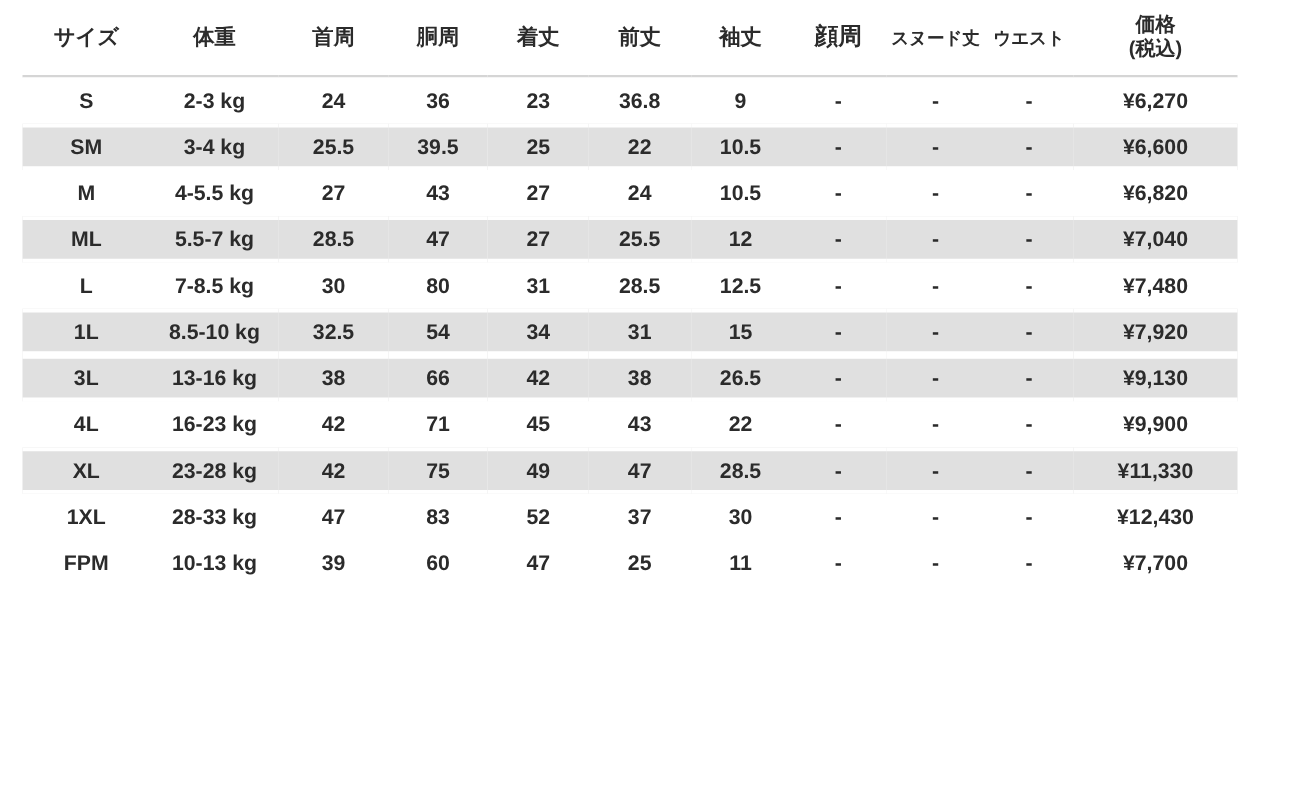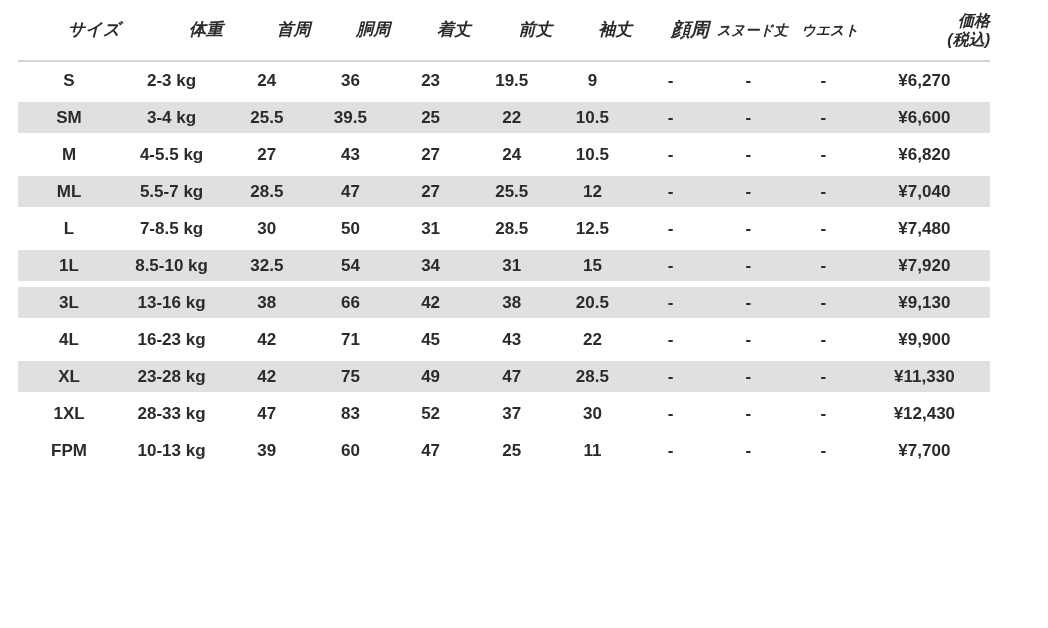--- a/index.html
+++ b/index.html
@@ -42,26 +42,25 @@
   col.col-snood_length { width: 8.1%; }
   col.col-waist        { width: 7.3%; }
   col.col-price        { width: 13.5%; }
 
   thead th {
     height: 58px;
     padding: 4px 0 8px 0;
     font-size: 17px;
     font-weight: 700;
     color: var(--text);
-    text-align: right;
+    text-align: center;
     vertical-align: middle;
     border-bottom: 2px solid var(--divider);
     white-space: pre-line;
     line-height: 1.2;
-    font-style: italic;
   }
   thead th.col-face  { font-size: 19px; }
   thead th.col-snood_length,
   thead th.col-waist { font-size: 14px; }
   thead th.col-price { font-size: 16px; }
 
   tbody td {
     height: 37px;
     font-size: 17px;
     font-weight: 700;
@@ -109,21 +108,21 @@
 (税込)</th>
         </tr>
     </thead>
     <tbody>
         <tr>
           <td>S</td>
           <td>2-3 kg</td>
           <td>24</td>
           <td>36</td>
           <td>23</td>
-          <td>19.5</td>
+          <td>36.8</td>
           <td>9</td>
           <td>-</td>
           <td>-</td>
           <td>-</td>
           <td>¥6,270</td>
         </tr>
         <tr class="striped">
           <td>SM</td>
           <td>3-4 kg</td>
           <td>25.5</td>
@@ -159,21 +158,21 @@
           <td>12</td>
           <td>-</td>
           <td>-</td>
           <td>-</td>
           <td>¥7,040</td>
         </tr>
         <tr>
           <td>L</td>
           <td>7-8.5 kg</td>
           <td>30</td>
-          <td>50</td>
+          <td>80</td>
           <td>31</td>
           <td>28.5</td>
           <td>12.5</td>
           <td>-</td>
           <td>-</td>
           <td>-</td>
           <td>¥7,480</td>
         </tr>
         <tr class="striped">
           <td>1L</td>
@@ -188,21 +187,21 @@
           <td>-</td>
           <td>¥7,920</td>
         </tr>
         <tr class="striped">
           <td>3L</td>
           <td>13-16 kg</td>
           <td>38</td>
           <td>66</td>
           <td>42</td>
           <td>38</td>
-          <td>20.5</td>
+          <td>26.5</td>
           <td>-</td>
           <td>-</td>
           <td>-</td>
           <td>¥9,130</td>
         </tr>
         <tr>
           <td>4L</td>
           <td>16-23 kg</td>
           <td>42</td>
           <td>71</td>

